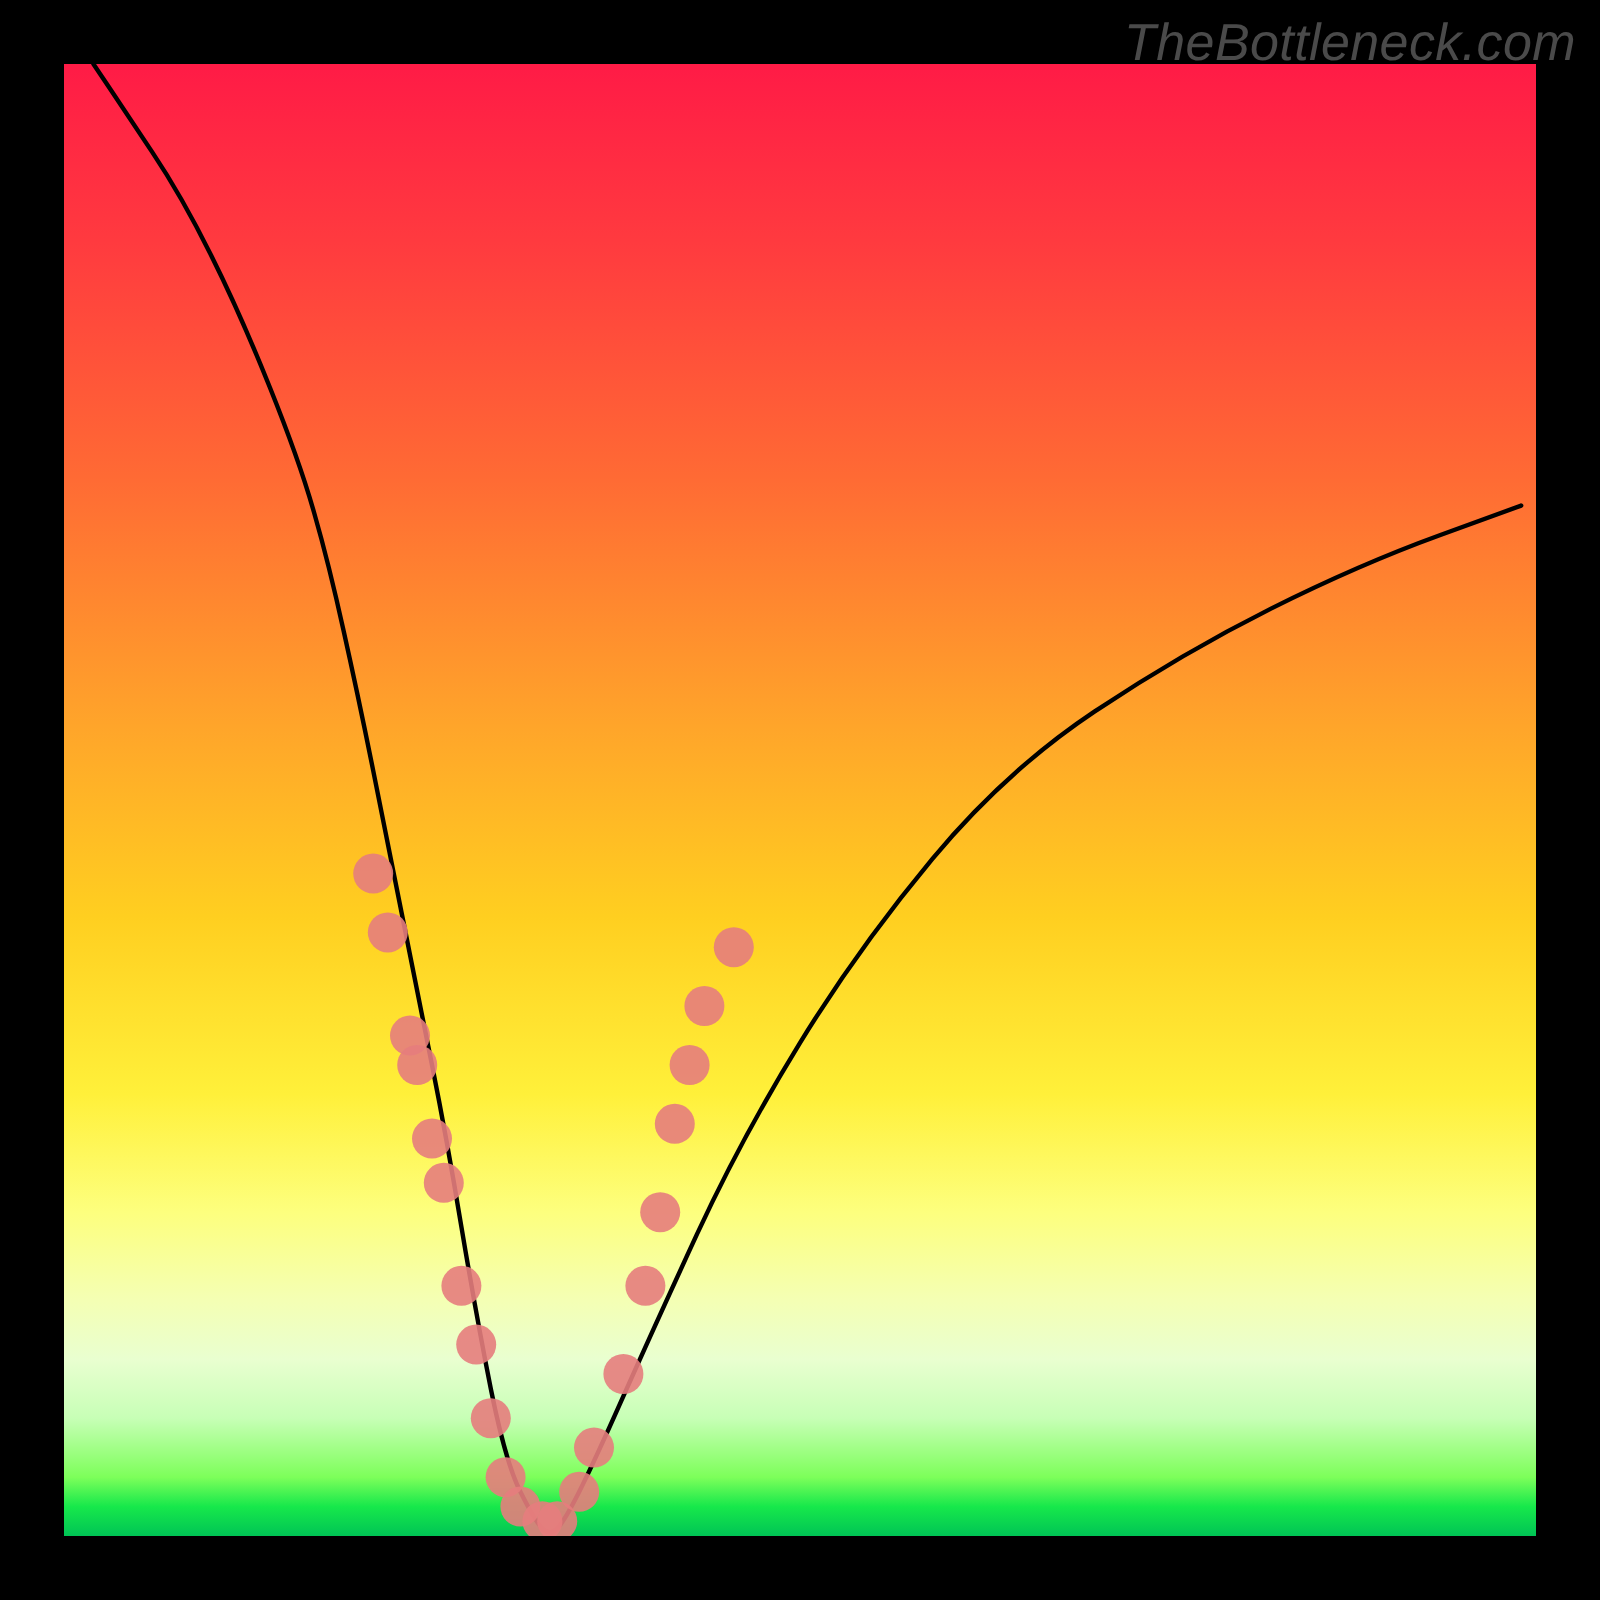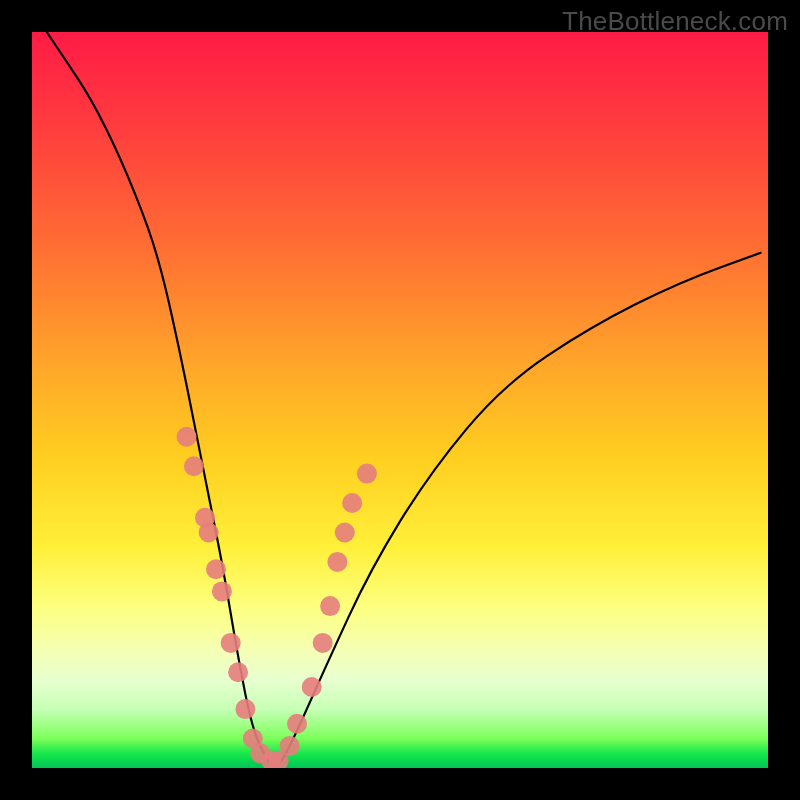--- a/index.html
+++ b/index.html
@@ -9,20 +9,21 @@
     height: 800px;
     background: #000;
     overflow: hidden;
     font-family: Arial, Helvetica, sans-serif;
   }
   .stage {
     position: relative;
     width: 800px;
     height: 572px;
     background: #000;
+    font-style: italic;
   }
   .watermark {
     position: absolute;
     top: 6px;
     right: 12px;
     color: #4a4a4a;
     font-size: 26px;
     font-weight: 500;
     letter-spacing: 0.2px;
     z-index: 5;

